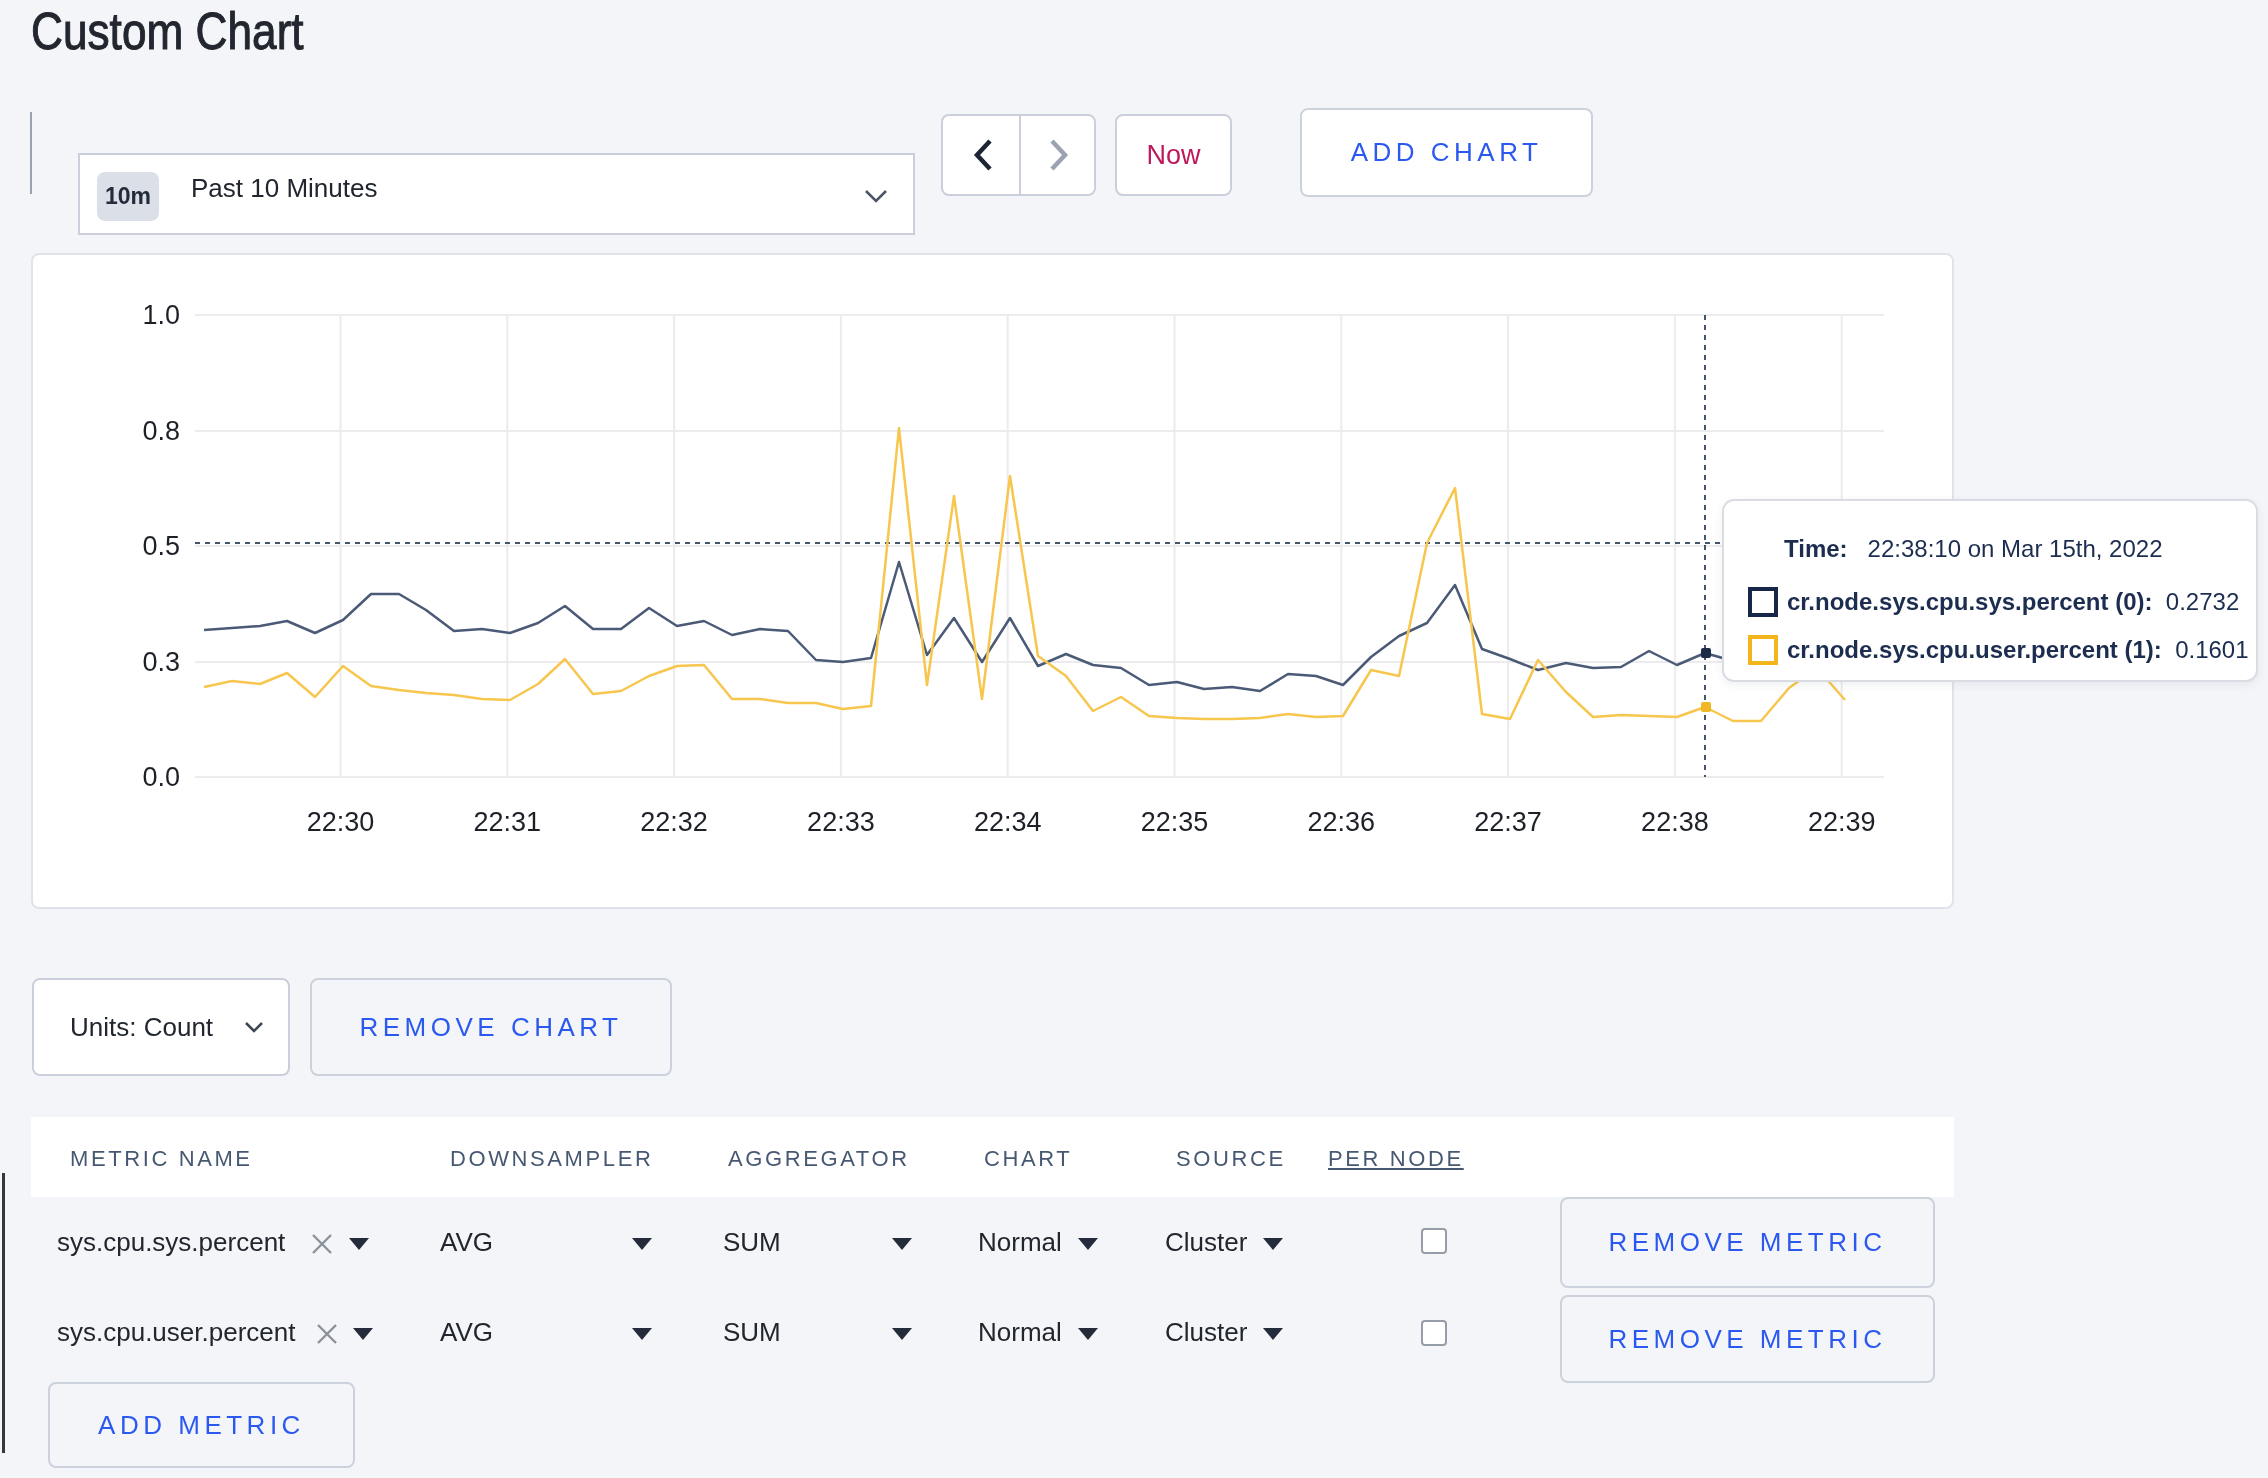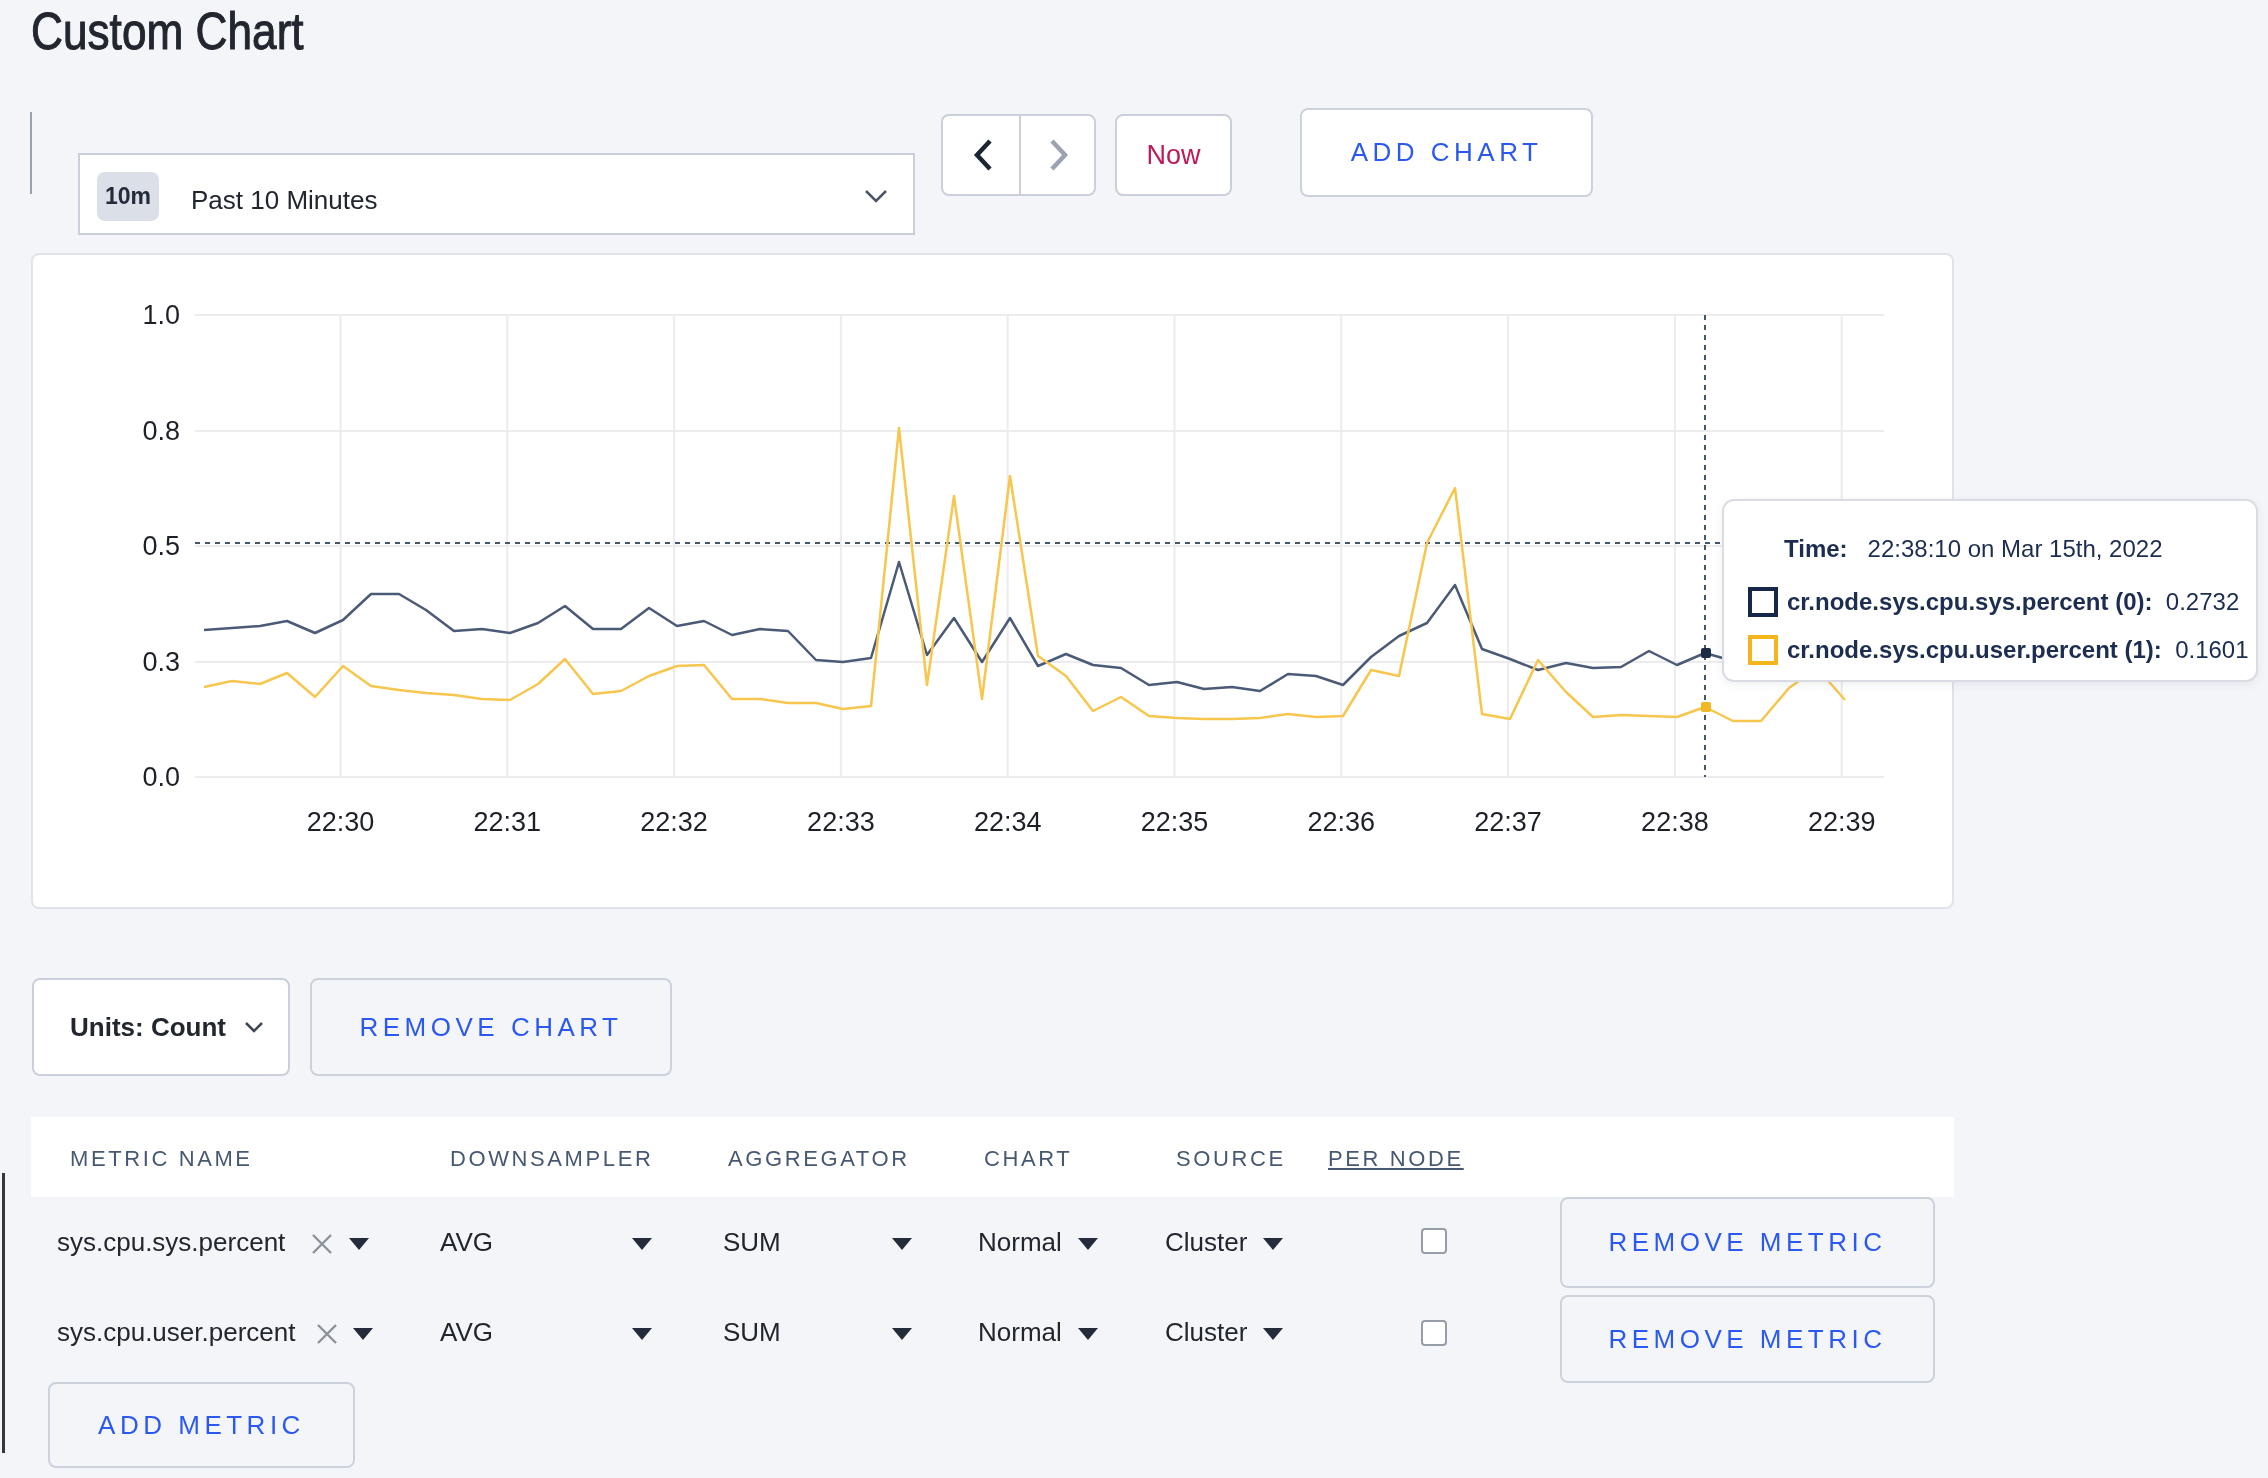--- a/index.html
+++ b/index.html
@@ -10,21 +10,21 @@
 </style>
 </head>
 <body>
 
 <div class="abs" style="left:31px; top:1px; font-size:52px; color:#22262f; -webkit-text-stroke:1px #22262f; white-space:nowrap; transform:scaleX(0.85); transform-origin:left top; letter-spacing:0px;">Custom Chart</div>
 
 <div class="abs" style="left:30px; top:112px; width:2px; height:82px; background:#9aa2af;"></div>
 
 <div class="abs" style="left:78px; top:113px; width:837px; height:82px; background:#fff; border:2px solid #c9cfdb; border-radius:0;margin-top:40px;">
   <div class="abs" style="left:17px; top:17px; width:62px; height:49px; background:#dbdfe8; border-radius:8px; display:flex; align-items:center; justify-content:center; font-size:23px; font-weight:bold; color:#242b3a;">10m</div>
-  <div class="abs" style="left:111px; top:12px; height:66px; display:flex; align-items:center; font-size:26px; color:#20252e;">Past 10 Minutes</div>
+  <div class="abs" style="left:111px; top:0; height:66px; display:flex; align-items:center; font-size:26px; color:#20252e;">Past 10 Minutes</div>
   <svg class="abs" style="left:784px; top:34px;" width="24" height="14" viewBox="0 0 24 14">
       <polyline points="2,2 12,12 22,2" fill="none" stroke="#4c5566" stroke-width="2.5"></polyline>
     </svg>
 </div>
 
 <div class="abs" style="left:941px; top:114px; width:155px; height:82px; background:#fff; border:2px solid #c9cfdb; border-radius:8px;">
   <div class="abs" style="left:76px; top:0; width:2px; height:78px; background:#c9cfdb;"></div>
   <svg class="abs" style="left:28px; top:22px;" width="24" height="34" viewBox="0 0 24 34">
       <polyline points="19,3 6,17 19,31" fill="none" stroke="#1d2433" stroke-width="4.5"></polyline>
     </svg>
@@ -82,21 +82,21 @@
 
 <div class="abs" style="left:1722px; top:499px; width:536px; height:183px; background:#fff; border:2px solid #d9dde3; border-radius:12px; box-shadow:0 3px 10px rgba(40,50,70,0.07); color:#1c2d50; font-size:24px;">
   <div class="abs" style="left:60px; top:34px;"><b>Time:</b>&nbsp;&nbsp; 22:38:10 on Mar 15th, 2022</div>
   <div class="abs" style="left:24px; top:86px; width:30px; height:30px; border:4px solid #16274a; background:#fff;"></div>
   <div class="abs" style="left:63px; top:87px;"><b>cr.node.sys.cpu.sys.percent (0):</b>&nbsp; 0.2732</div>
   <div class="abs" style="left:24px; top:134px; width:30px; height:30px; border:4px solid #f2b51c; background:#fff;"></div>
   <div class="abs" style="left:63px; top:135px;"><b>cr.node.sys.cpu.user.percent (1):</b>&nbsp; 0.1601</div>
 </div>
 
 <div class="abs" style="left:32px; top:978px; width:258px; height:98px; background:#fff; border:2px solid #c9cfdb; border-radius:8px;">
-  <div class="abs" style="left:36px; top:0; height:94px; display:flex; align-items:center; font-size:26px; font-weight:bold; color:#22272f;">Units: Count</div>
+  <div class="abs" style="left:36px; top:0; height:94px; display:flex; align-items:center; font-size:26px; font-weight:normal; color:#22272f;">Units: Count</div>
   <svg class="abs" style="left:210px; top:41px;" width="20" height="12" viewBox="0 0 20 12">
       <polyline points="2,2 10,10 18,2" fill="none" stroke="#3f4754" stroke-width="2.5"></polyline>
     </svg>
 </div>
 <div class="btnbox" style="left:310px; top:978px; width:362px; height:98px;">
     <span class="blue">REMOVE CHART</span>
   </div>
 
 <div class="abs" style="left:31px; top:1117px; width:1923px; height:80px; background:#fff;"></div>
 <div class="abs" style="top:1146px; font-size:22px; letter-spacing:2.6px; color:#475872; white-space:nowrap;">

